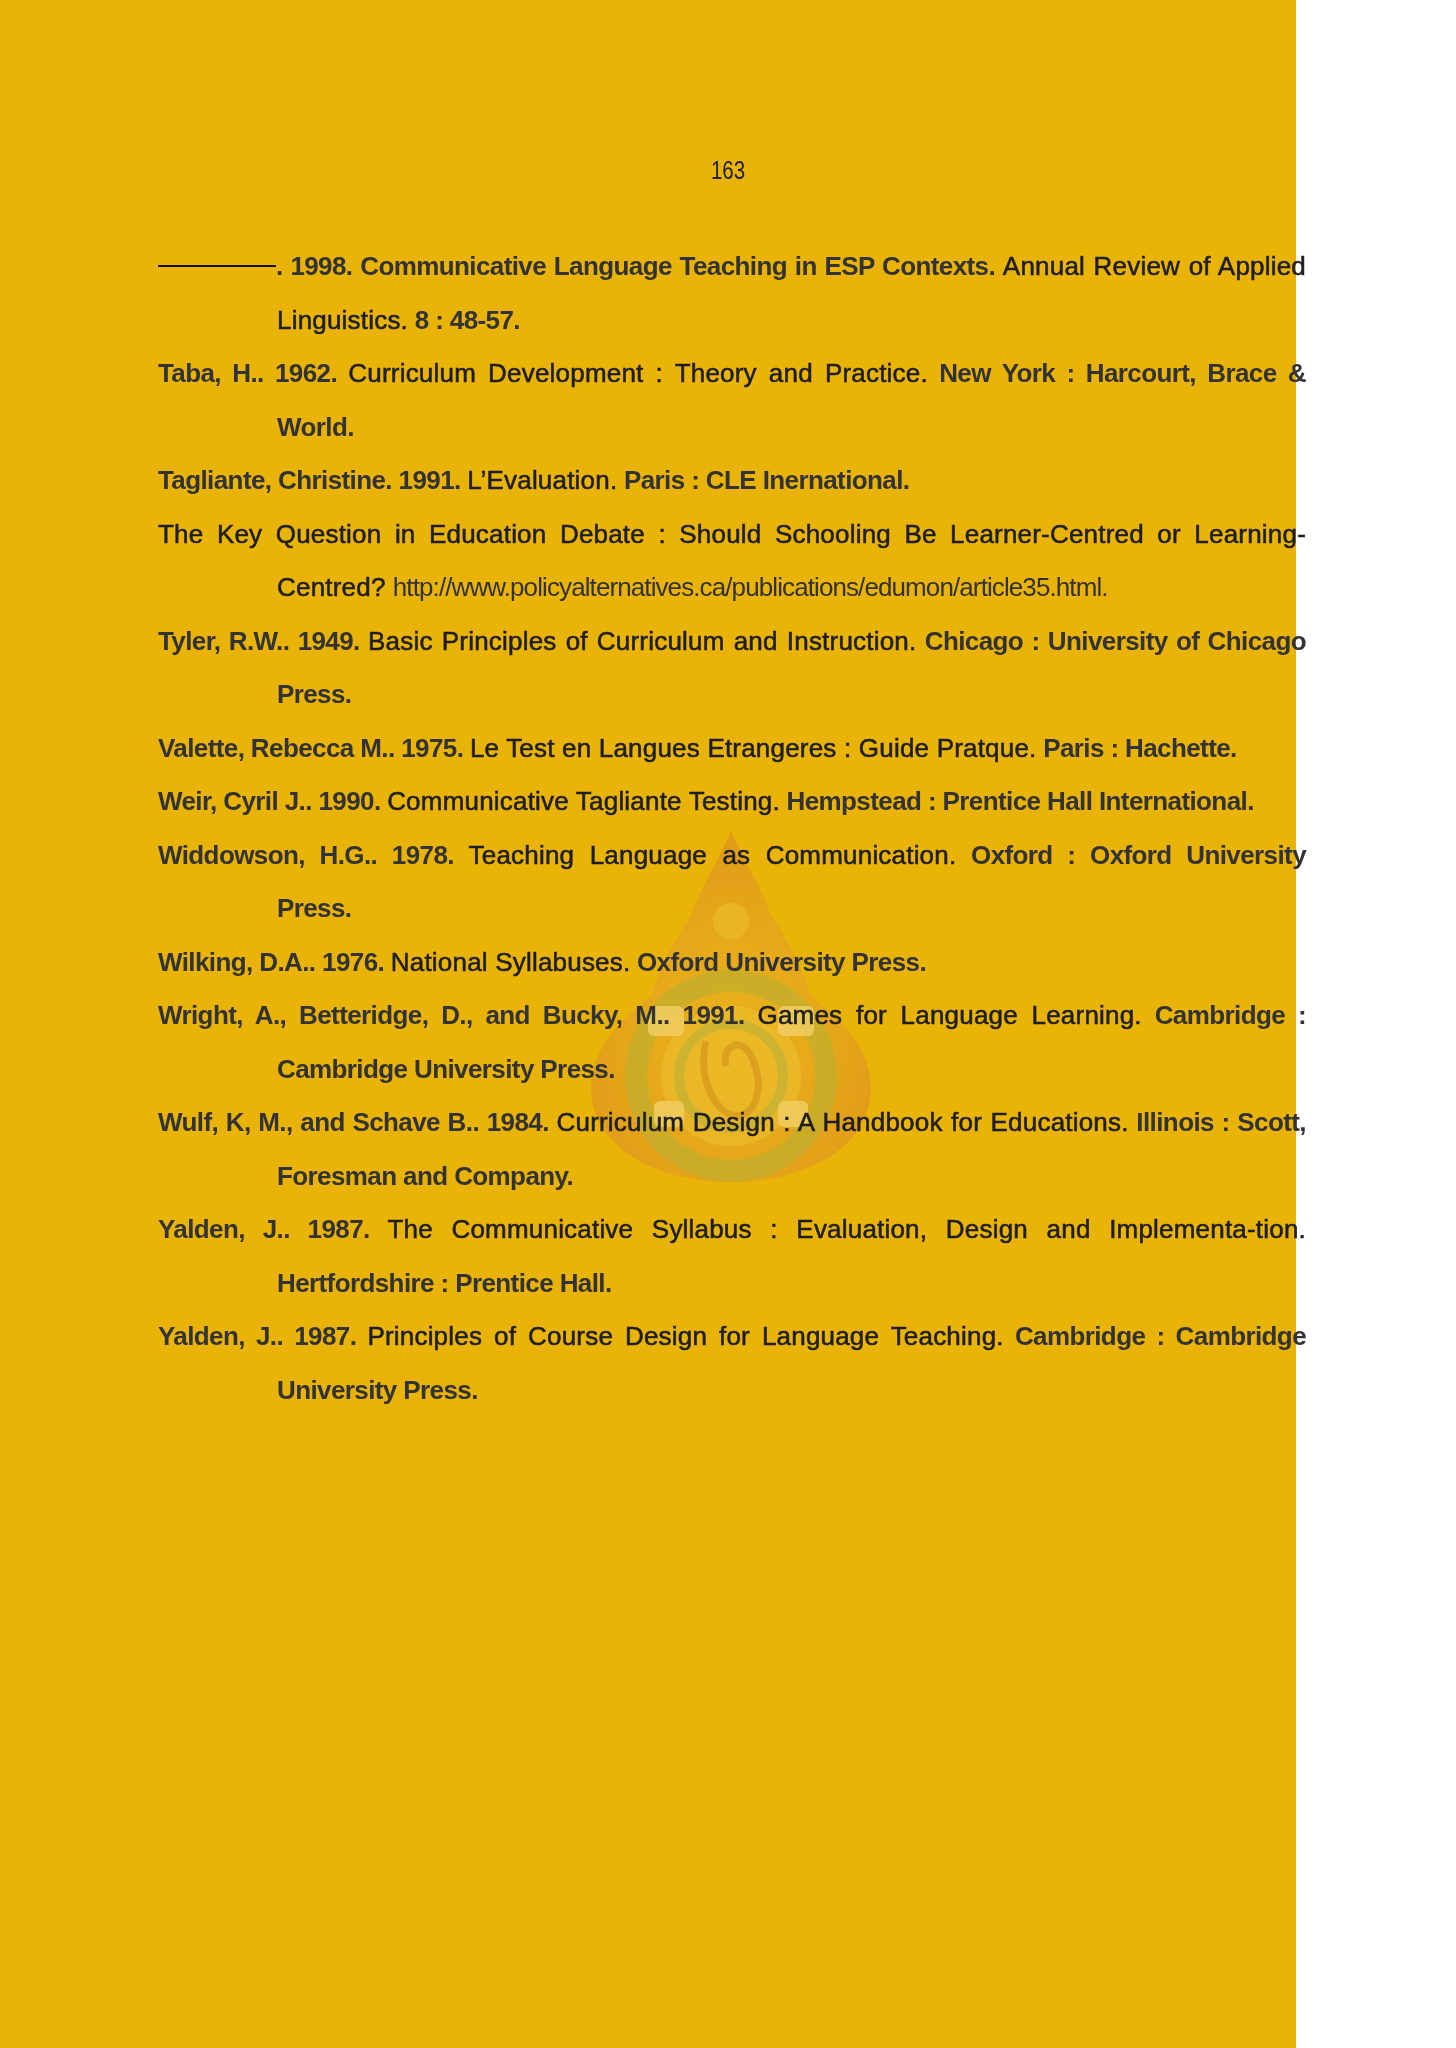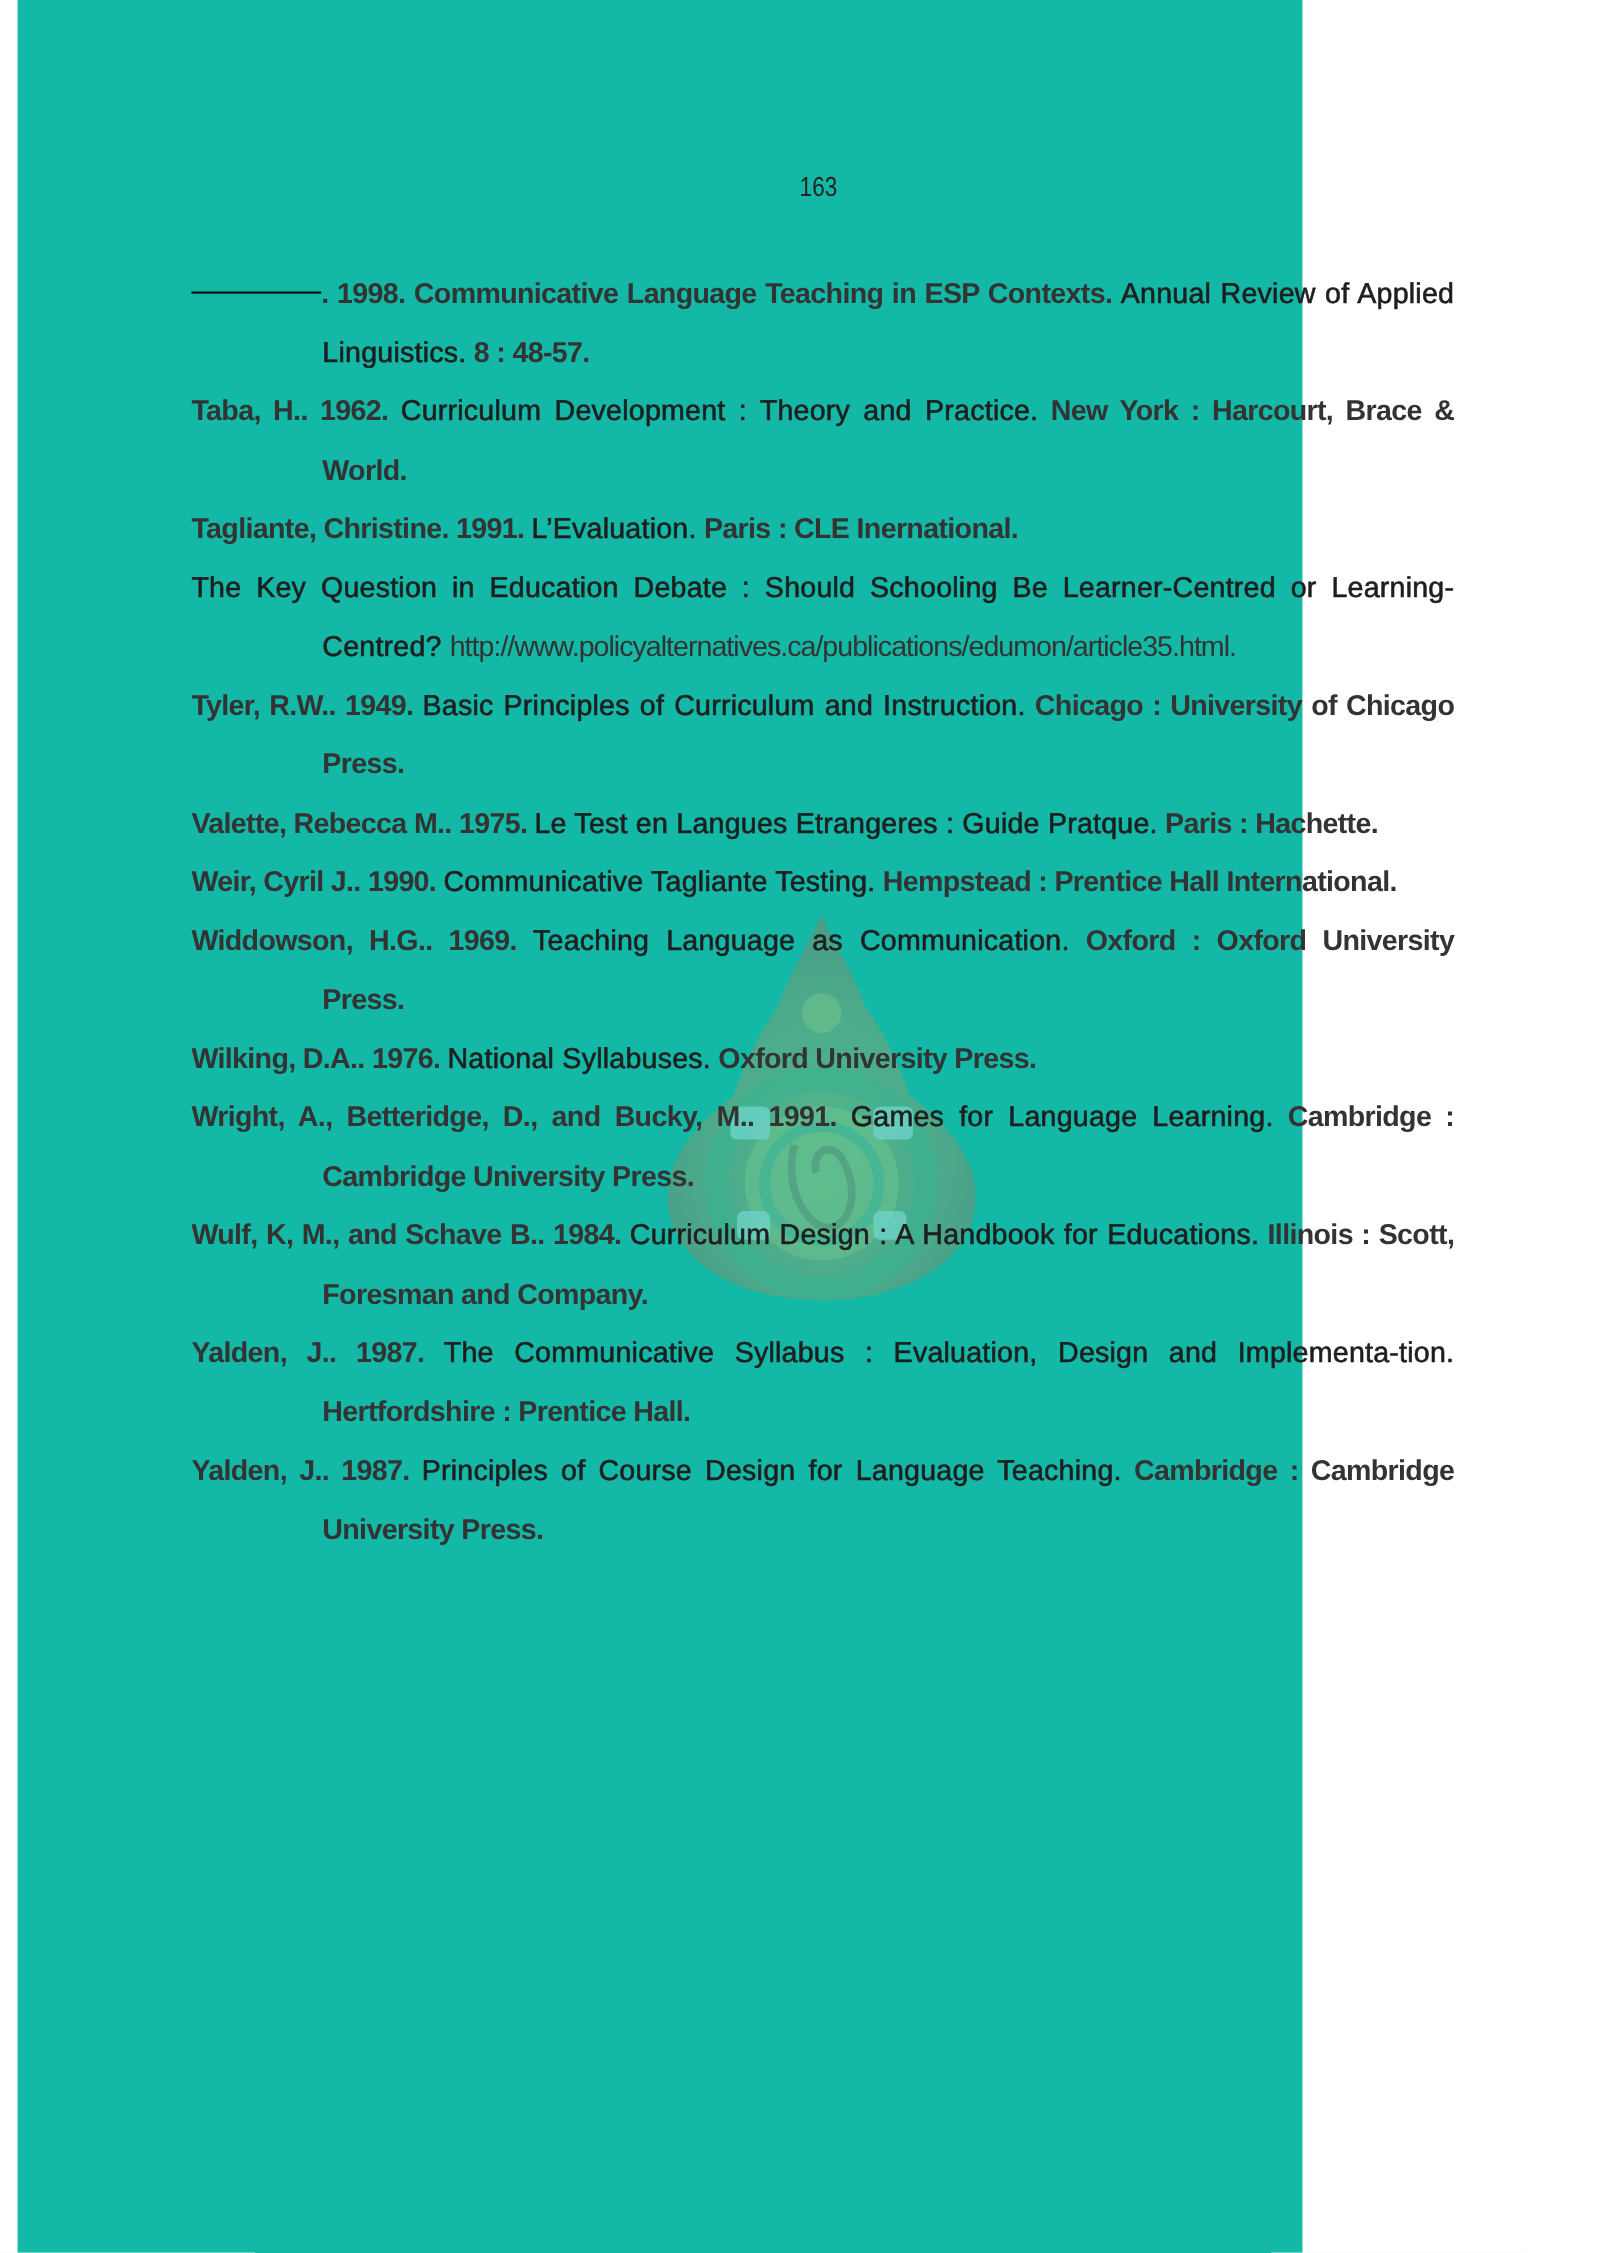--- a/index.html
+++ b/index.html
@@ -1,17 +1,17 @@
 <!DOCTYPE html>
 <html><head>
 <meta charset="utf-8">
 <style>
   html, body { margin: 0; padding: 0; background: #ffffff; }
   body { width: 1456px; height: 2048px; position: relative; overflow: hidden; }
-  .page { position: absolute; left: 16px; top: 0; width: 1168px; height: 2048px; background: #14b8a6; }
+  .page { position: absolute; left: 0; top: 0; width: 1296px; height: 2048px; background: #eab308; }
   .page-number {
     position: absolute; top: 156px; left: 0; width: 1456px; text-align: center;
     font-family: "Liberation Sans", sans-serif; font-size: 25px; color: #222;
     transform: scaleX(0.82);
   }
   .refs { position: absolute; left: 158px; top: 240px; width: 1148px; }
   .ref {
     font-family: "Liberation Sans", sans-serif; font-size: 26px; color: #2a2a2a;
     line-height: 53.5px; padding-left: 119px; text-indent: -119px;
     text-align: justify; text-align-last: left;
@@ -78,21 +78,21 @@
 
     <div class="ref">
       <span class="light">Valette, Rebecca M.. 1975. </span><span class="title">Le Test en Langues Etrangeres : Guide Pratque.</span><span class="light"> Paris : Hachette.</span>
     </div>
 
     <div class="ref">
       <span class="light">Weir, Cyril J.. 1990. </span><span class="title">Communicative Tagliante Testing.</span><span class="light"> Hempstead : Prentice Hall International.</span>
     </div>
 
     <div class="ref">
-      <span class="light">Widdowson, H.G.. 1969. </span><span class="title">Teaching Language as Communication.</span><span class="light"> Oxford : Oxford University Press.</span>
+      <span class="light">Widdowson, H.G.. 1978. </span><span class="title">Teaching Language as Communication.</span><span class="light"> Oxford : Oxford University Press.</span>
     </div>
 
 
     <div class="ref">
       <span class="light">Wilking, D.A.. 1976. </span><span class="title">National Syllabuses.</span><span class="light"> Oxford University Press.</span>
     </div>
 
     <div class="ref">
       <span class="light">Wright, A., Betteridge, D., and  Bucky, M.. 1991. </span><span class="title">Games for Language Learning.</span><span class="light"> Cambridge : Cambridge University Press.</span>
     </div>

